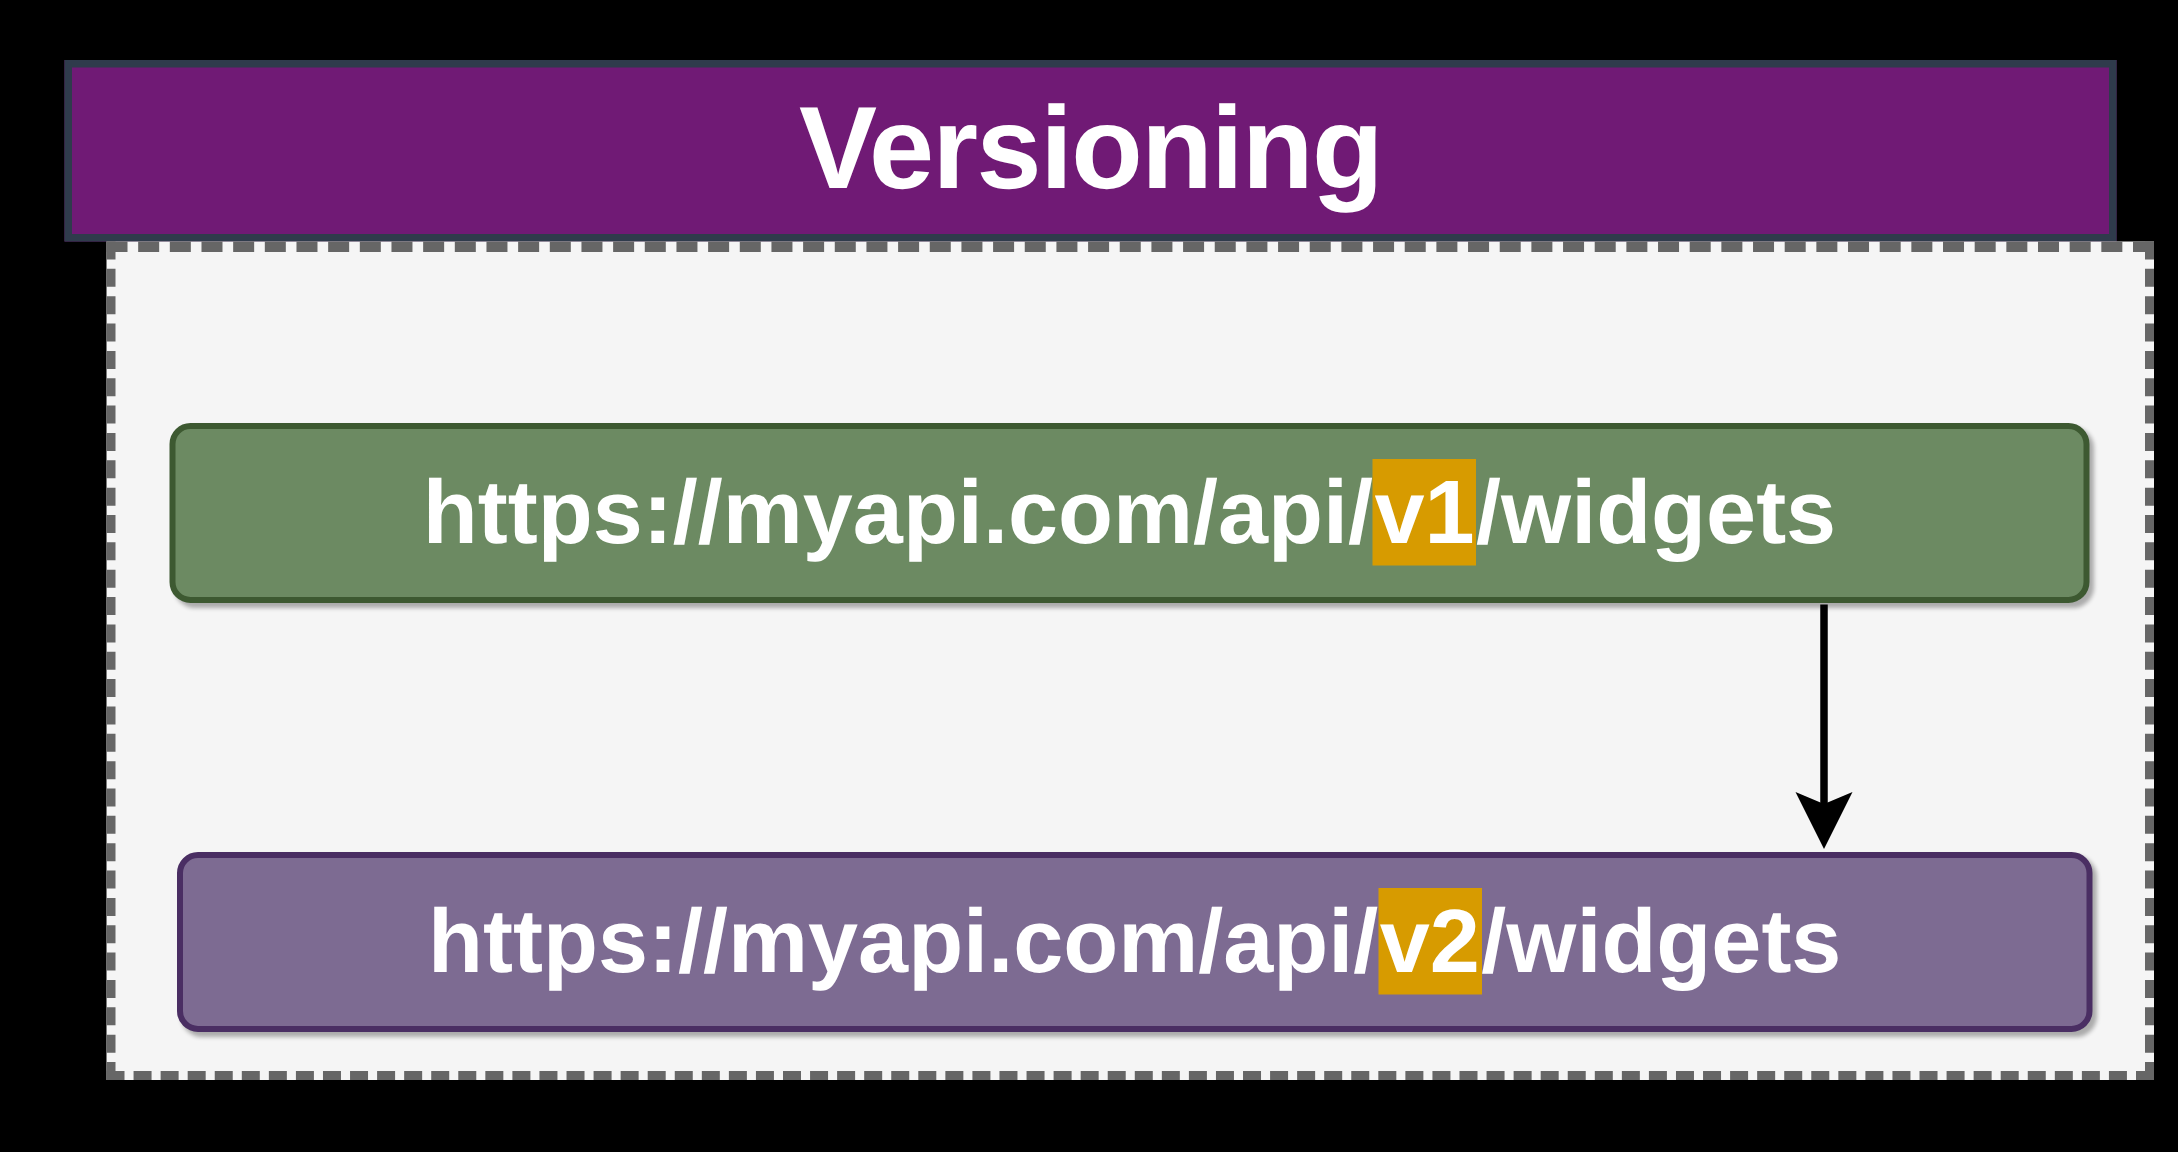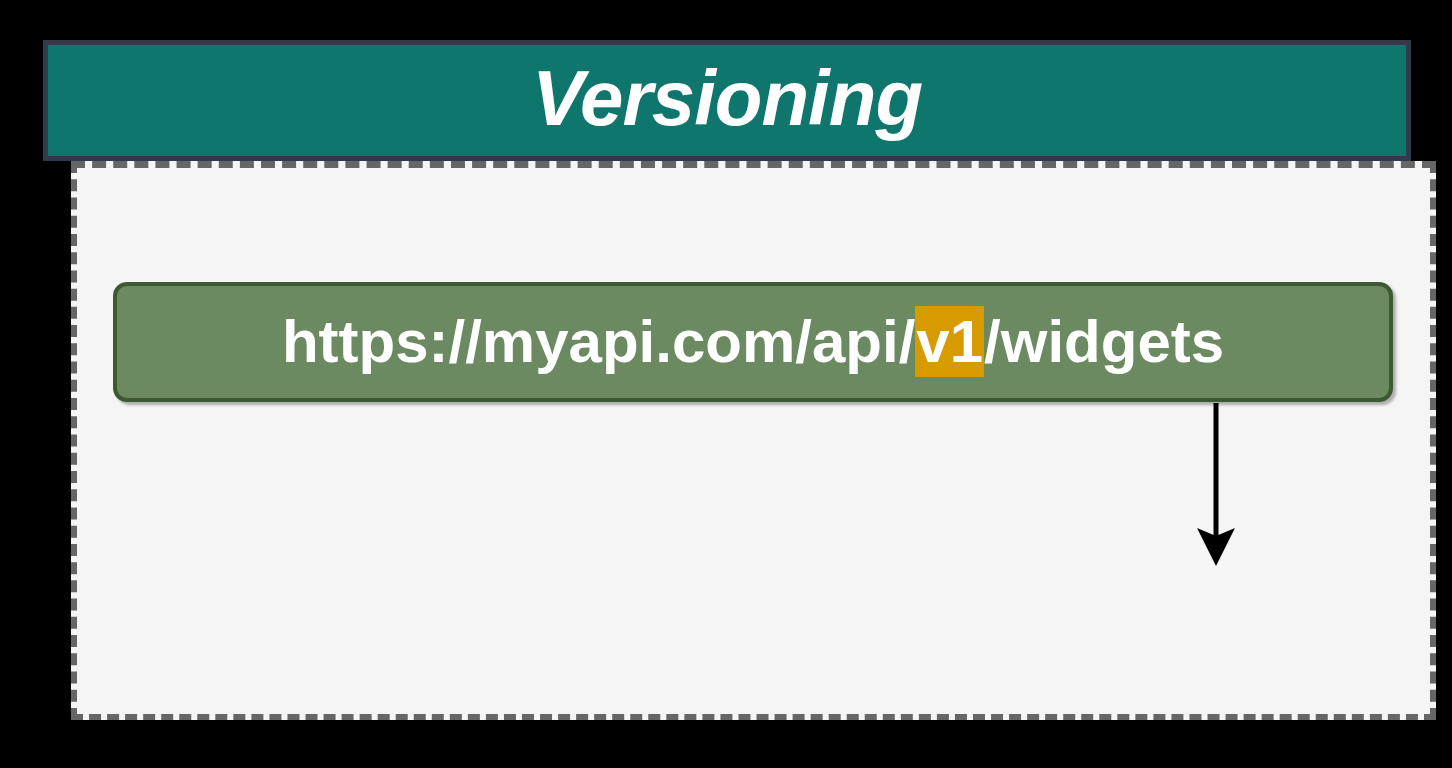--- a/index.html
+++ b/index.html
@@ -94,31 +94,34 @@
     height: 559px;
     pointer-events: none;
   }
 </style>
 </head>
 <body style="background: rgb(0, 0, 0);">
 
 <div class="stage">
   <div class="container">
 
-    <div class="header" style="background-color: #0f766e; border-color: rgb(47, 59, 76); font-style: italic;">
+    <div class="header" style="background-color: #701a75; border-color: rgb(47, 59, 76);">
       <div class="title" style="color: rgb(255, 255, 255);">Versioning</div>
     </div>
 
     <div class="panel" style="background-color: rgb(245, 245, 245); border-color: rgb(102, 102, 102); margin-left: 28px;">
 
       <div class="node node-v1" style="background-color: rgb(108, 138, 98); border-color: rgb(61, 89, 49);">
         <div class="url" style="color: rgb(255, 255, 255);"><span>https://myapi.com/api/</span><span class="hl" style="background-color: rgb(215, 155, 0);">v1</span><span>/widgets</span></div>
       </div>
 
       <svg class="arrow-layer" viewBox="0 0 1365 559" xmlns="http://www.w3.org/2000/svg">
         <line x1="1139" y1="235" x2="1139" y2="371" stroke-width="5" stroke="#000000"></line>
         <polygon points="1139,398 1120,360 1139,368 1158,360" fill="#000000"></polygon>
       </svg>
 
+      <div class="node node-v2" style="background-color: rgb(125, 107, 146); border-color: rgb(74, 46, 99);">
+        <div class="url" style="color: rgb(255, 255, 255);"><span>https://myapi.com/api/</span><span class="hl" style="background-color: rgb(215, 155, 0);">v2</span><span>/widgets</span></div>
+      </div>
 
     </div>
   </div>
 </div>
 
 </body></html>

